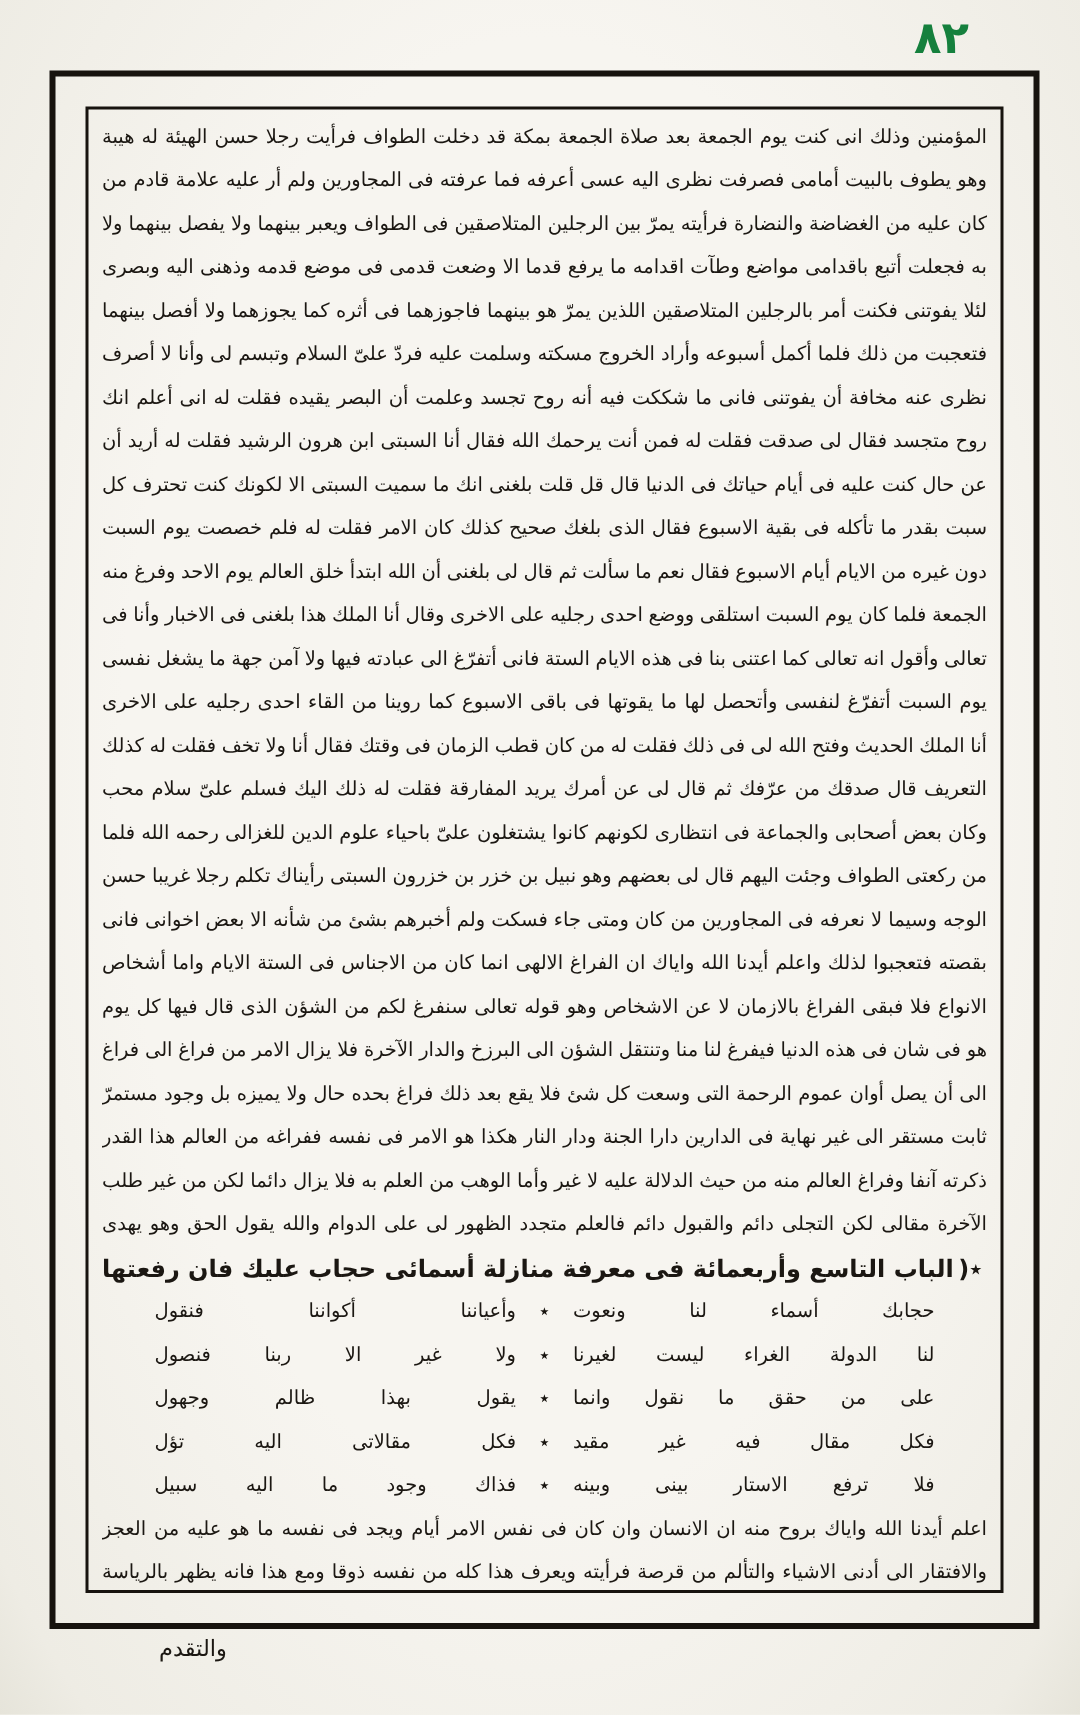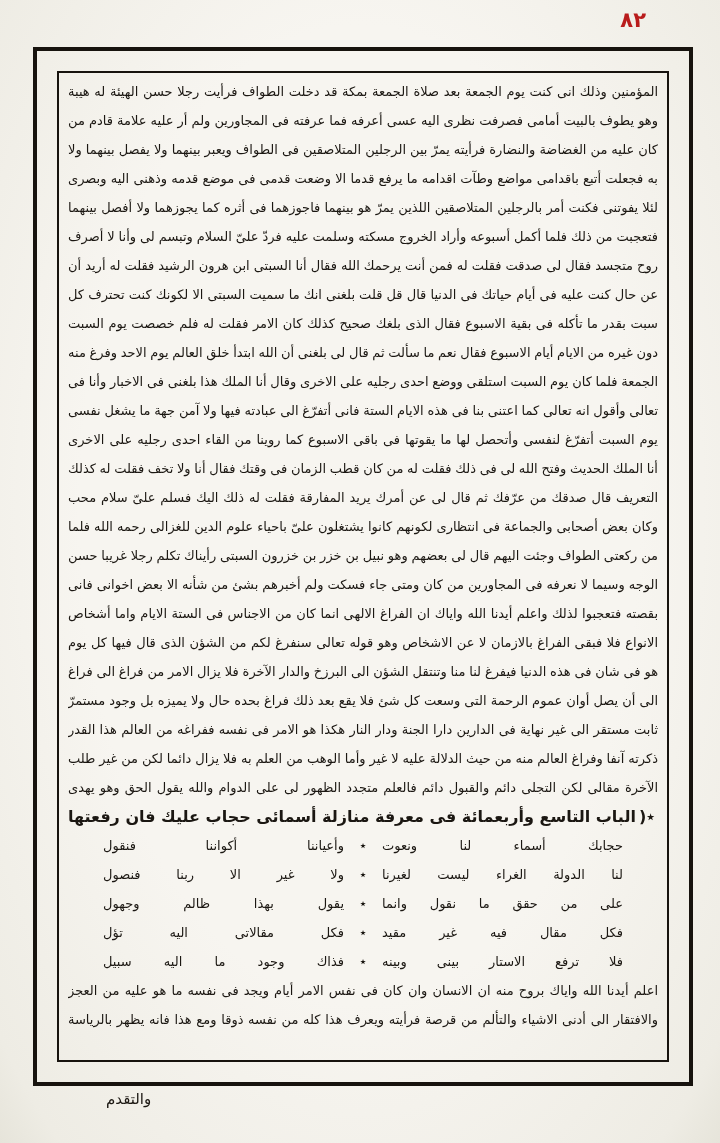--- a/index.html
+++ b/index.html
@@ -5,21 +5,21 @@
   html,body{margin:0;padding:0;}
   body{
     width:720px;height:1143px;position:relative;overflow:hidden;
     background:#f4f2ec;
     background-image:radial-gradient(ellipse at 50% 45%, #f7f5f0 55%, #eeece4 92%, #e6e4da 100%);
     font-family:"DejaVu Sans", sans-serif;
     color:#1b1712;
   }
   .page-number{
     position:absolute;top:8px;right:74px;
-    font-size:21px;font-weight:bold;letter-spacing:1px;color:#b91c1c;
+    font-size:30px;font-weight:bold;letter-spacing:1px;color:#15803d;
   }
   .frame{
     position:absolute;left:33px;right:27px;top:47px;bottom:57px;
     border:4px solid #17130e;
     padding:20px;
     box-sizing:border-box;
   }
   .frame-inner{
     border:2px solid #17130e;
     width:100%;height:100%;
@@ -71,20 +71,21 @@
   <div class="frame-inner">
 
     <div>
 
     <div class="line">المؤمنين وذلك انى كنت يوم الجمعة بعد صلاة الجمعة بمكة قد دخلت الطواف فرأيت رجلا حسن الهيئة له هيبة ووقار</div>
         <div class="line">وهو يطوف بالبيت أمامى فصرفت نظرى اليه عسى أعرفه فما عرفته فى المجاورين ولم أر عليه علامة قادم من سفر لما</div>
         <div class="line">كان عليه من الغضاضة والنضارة فرأيته يمرّ بين الرجلين المتلاصقين فى الطواف ويعبر بينهما ولا يفصل بينهما ولا يشعران</div>
         <div class="line">به فجعلت أتبع باقدامى مواضع وطآت اقدامه ما يرفع قدما الا وضعت قدمى فى موضع قدمه وذهنى اليه وبصرى معه</div>
         <div class="line">لئلا يفوتنى فكنت أمر بالرجلين المتلاصقين اللذين يمرّ هو بينهما فاجوزهما فى أثره كما يجوزهما ولا أفصل بينهما</div>
         <div class="line">فتعجبت من ذلك فلما أكمل أسبوعه وأراد الخروج مسكته وسلمت عليه فردّ علىّ السلام وتبسم لى وأنا لا أصرف</div>
+        <div class="line">نظرى عنه مخافة أن يفوتنى فانى ما شككت فيه أنه روح تجسد وعلمت أن البصر يقيده فقلت له انى أعلم انك</div>
         <div class="line">روح متجسد فقال لى صدقت فقلت له فمن أنت يرحمك الله فقال أنا السبتى ابن هرون الرشيد فقلت له أريد أن أسألك</div>
         <div class="line">عن حال كنت عليه فى أيام حياتك فى الدنيا قال قل قلت بلغنى انك ما سميت السبتى الا لكونك كنت تحترف كل</div>
         <div class="line">سبت بقدر ما تأكله فى بقية الاسبوع فقال الذى بلغك صحيح كذلك كان الامر فقلت له فلم خصصت يوم السبت</div>
         <div class="line">دون غيره من الايام أيام الاسبوع فقال نعم ما سألت ثم قال لى بلغنى أن الله ابتدأ خلق العالم يوم الاحد وفرغ منه يوم</div>
         <div class="line">الجمعة فلما كان يوم السبت استلقى ووضع احدى رجليه على الاخرى وقال أنا الملك هذا بلغنى فى الاخبار وأنا فى الحياة</div>
         <div class="line">تعالى وأقول انه تعالى كما اعتنى بنا فى هذه الايام الستة فانى أتفرّغ الى عبادته فيها ولا آمن جهة ما يشغل نفسى فاذا كان</div>
         <div class="line">يوم السبت أتفرّغ لنفسى وأتحصل لها ما يقوتها فى باقى الاسبوع كما روينا من القاء احدى رجليه على الاخرى وقوله</div>
         <div class="line">أنا الملك الحديث وفتح الله لى فى ذلك فقلت له من كان قطب الزمان فى وقتك فقال أنا ولا تخف فقلت له كذلك وقع لى</div>
         <div class="line">التعريف قال صدقك من عرّفك ثم قال لى عن أمرك يريد المفارقة فقلت له ذلك اليك فسلم علىّ سلام محب وانصرف</div>
         <div class="line">وكان بعض أصحابى والجماعة فى انتظارى لكونهم كانوا يشتغلون علىّ باحياء علوم الدين للغزالى رحمه الله فلما فرغت</div>

